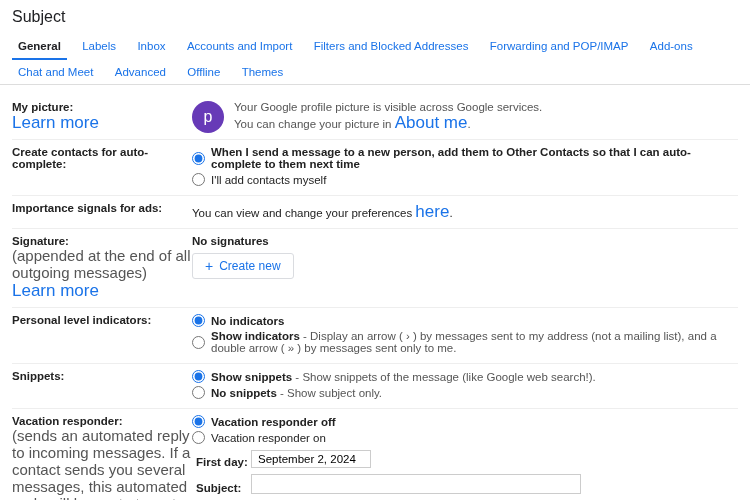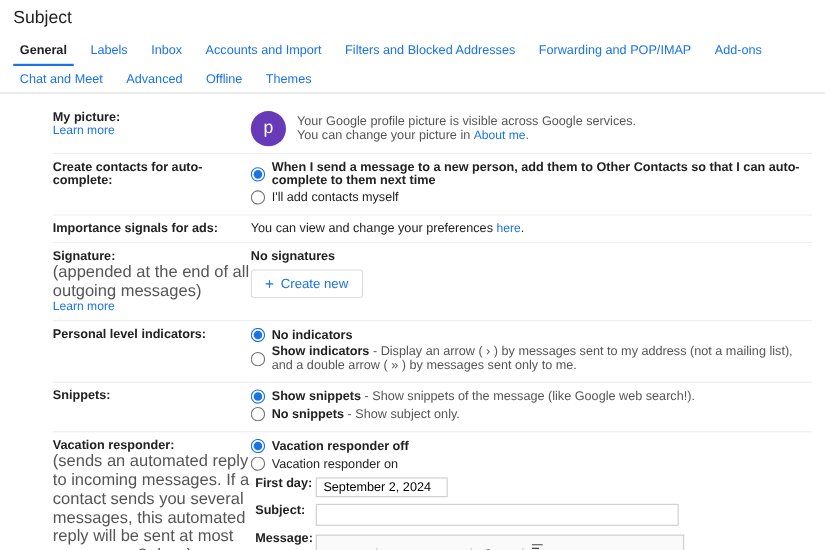--- a/index.html
+++ b/index.html
@@ -2,36 +2,36 @@
 <html><head>
 <meta charset="utf-8">
 <style>
 * { box-sizing: border-box; margin: 0; padding: 0; }
 body { font-family: Arial, sans-serif; font-size: 12px; color: #222; background: #fff; width: 750px; }
 .header { padding: 8px 12px; font-size: 16px; color: #202124; }
 .tabs { border-bottom: 1px solid #ddd; padding: 0 12px; }
 .tabs span { display: inline-block; padding: 6px 6px 6px 6px; margin-right: 6px; font-size: 11.5px; color: #1a73e8; cursor: pointer; }
 .tabs span.active { color: #202124; border-bottom: 2px solid #1a73e8; font-weight: bold; }
 .content { padding: 10px 12px; }
-.row { display: flex; padding: 6px 0; border-bottom: 1px solid #eee; margin-left: 36px; }
+.row { display: flex; padding: 6px 0; border-bottom: 1px solid #eee; }
 .row:last-child { border-bottom: none; }
 .label-col { width: 180px; flex-shrink: 0; font-size: 11.5px; }
 .label-col .main-label { font-weight: bold; }
 .label-col .sub-label { font-size: 15px; color: #555; }
-.label-col .link, .body-col .link { color: #1a73e8; cursor: pointer; font-size: 11px; }
+.label-col .link, .body-col .link { color: #1a73e8; cursor: pointer; font-size: 17px; }
 .body-col { flex: 1; font-size: 11.5px; }
 .body-col .muted { color: #555; }
 .avatar { width: 32px; height: 32px; border-radius: 50%; background: #673ab7; color: #fff; display: inline-flex; align-items: center; justify-content: center; font-size: 16px; margin-right: 10px; flex-shrink: 0; }
 .pic-row { display: flex; align-items: center; }
 .radio-row { display: flex; align-items: center; margin-bottom: 3px; }
 .radio-row input[type=radio] { margin-right: 6px; accent-color: #1a73e8; }
 .radio-row .bold { font-weight: bold; }
 .btn-outline { border: 1px solid #dadce0; background: #fff; color: #1a73e8; padding: 5px 12px; font-size: 12px; border-radius: 3px; cursor: pointer; display: inline-flex; align-items: center; gap: 6px; }
 .btn-outline .plus { color: #1a73e8; font-size: 14px; line-height: 1; }
-.field-row { display: flex; align-items: flex-start; margin-bottom: 6px; }
+.field-row { display: flex; align-items: flex-end; margin-bottom: 6px; }
 .field-row .flabel { width: 40px; font-weight: bold; font-size: 11.5px; }
 .date-input { border: 1px solid #ccc; padding: 2px 6px; font-size: 11.5px; width: 120px; }
 .lastday { margin-left: 20px; }
 .lastday input[type=checkbox] { margin-right: 4px; }
 .lastday .opt { color: #888; font-size: 11.5px; border: 1px solid #ddd; padding: 2px 8px; margin-left: 4px; width: 70px; display: inline-block; }
 .subject-input { border: 1px solid #ccc; padding: 3px; width: 330px; font-size: 11.5px; }
 .toolbar { border: 1px solid #ccc; background: #fafafa; padding: 4px 6px; display: flex; align-items: center; gap: 6px; font-size: 12px; margin-top: 2px; width: 335px; }
 .toolbar .tool { cursor: pointer; color: #444; min-width: 14px; text-align: center; }
 .toolbar .sep { width: 1px; height: 14px; background: #ccc; }
 .toolbar select { border: none; background: transparent; font-size: 11px; }

